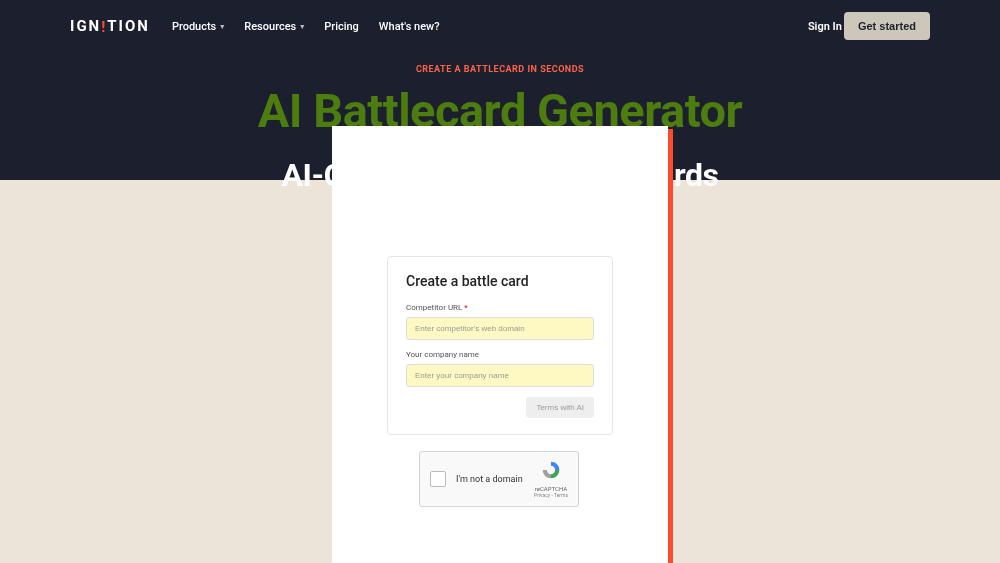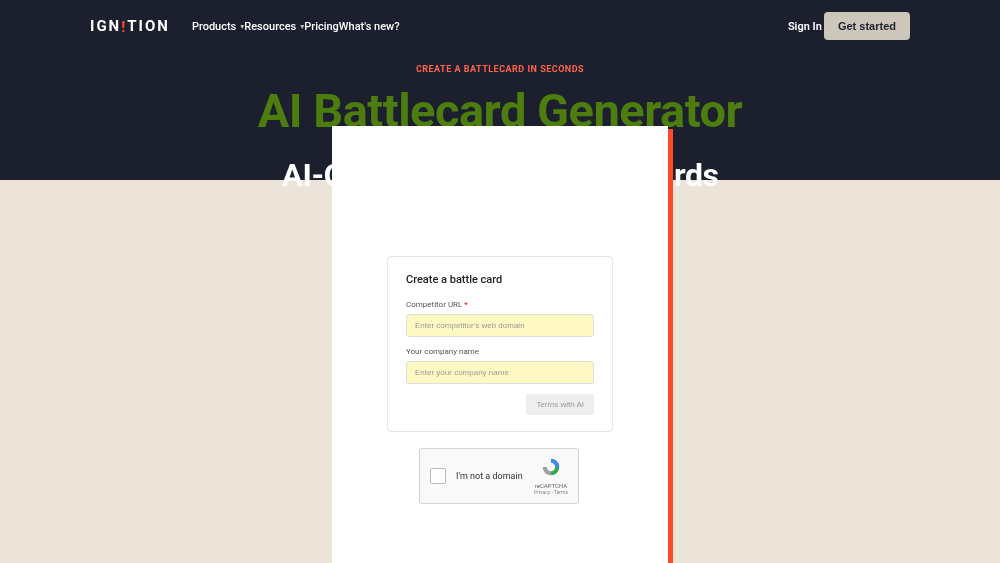--- a/index.html
+++ b/index.html
@@ -20,21 +20,21 @@
       width: 100%;
       height: 180px;
       position: absolute;
       top: 0;
       left: 0;
     }
     .header {
       display: flex;
       align-items: center;
       justify-content: space-between;
-      padding: 12px 90px;
+      padding: 12px 70px;
       position: relative;
       z-index: 10;
     }
     .header-left {
       display: flex;
       align-items: center;
       gap: 22px;
     }
     .logo {
       color: #fff;
@@ -44,20 +44,21 @@
       display: flex;
       align-items: center;
     }
     .logo .exclaim {
       color: #ff4a2e;
       display: inline-block;
       transform: translateY(1px);
     }
     .nav {
       display: flex;
+      gap: 20px;
     }
     .nav-item {
       color: #fff;
       font-size: 11px;
       font-weight: 500;
       display: flex;
       align-items: center;
       gap: 4px;
       cursor: pointer;
     }
@@ -140,21 +141,21 @@
       position: relative;
       z-index: 2;
       padding: 130px 55px 30px 55px;
     }
     .form-box {
       border: 1px solid #e5e5e5;
       border-radius: 4px;
       padding: 16px 18px;
     }
     .form-title {
-      font-size: 11px;
+      font-size: 14px;
       font-weight: 500;
       color: #222;
       margin-bottom: 14px;
     }
     .form-label {
       font-size: 8px;
       color: #555;
       margin-bottom: 4px;
       display: block;
     }

